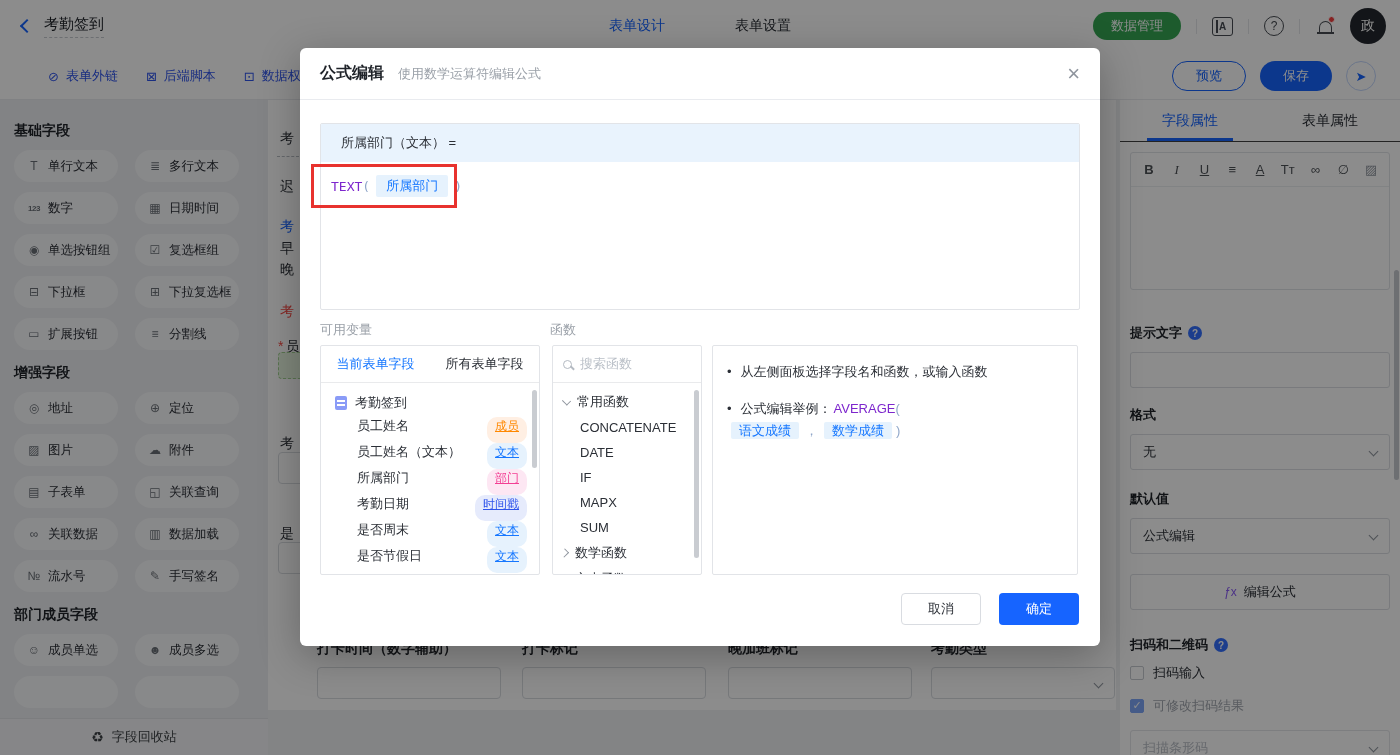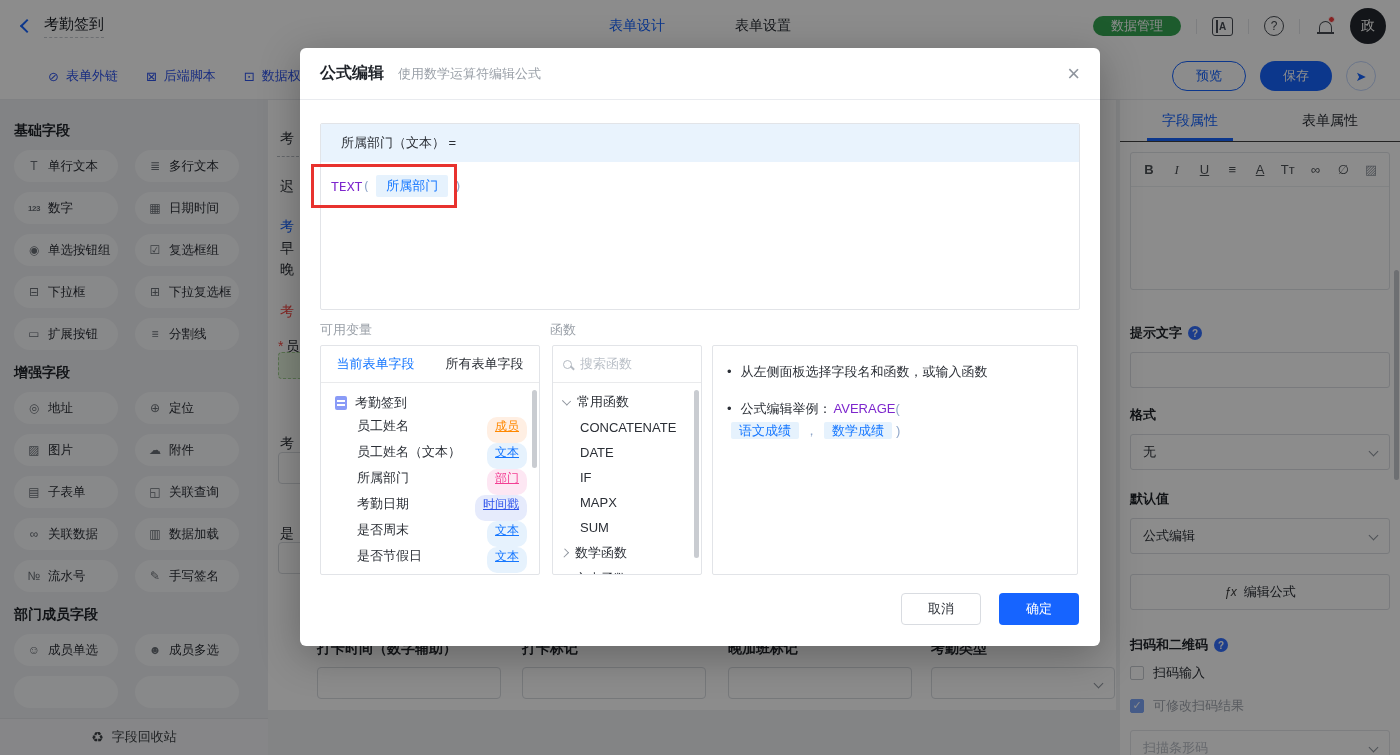--- a/index.html
+++ b/index.html
@@ -8,21 +8,21 @@
 
   
   .app-header { position: absolute; left: 0; top: 0; width: 100%; height: 52px; background: #fff; }
   .hdr-left { position: absolute; left: 22px; top: 0; height: 52px; display: flex; align-items: center; gap: 12px; }
   .back-chevron { width: 10px; height: 10px; border-left: 2px solid #1664ff; border-bottom: 2px solid #1664ff; transform: rotate(45deg); cursor: pointer; }
   .app-title { font-size: 15px; font-weight: 500; color: #1f2329; border-bottom: 1px dashed #c6cad0; padding-bottom: 3px; }
   .hdr-tabs { position: absolute; left: 0; right: 0; top: 0; height: 52px; display: flex; align-items: center; justify-content: center; gap: 70px; font-size: 14px; }
   .hdr-tab { cursor: pointer; color: #2b2f36; }
   .hdr-tab.active { color: #1664ff; }
   .hdr-right { position: absolute; right: 14px; top: 0; height: 52px; display: flex; align-items: center; gap: 15px; }
-  .btn-green { height: 20px; padding: 0 18px; border-radius: 14px; border: none; background: #35a753; color: #fff; font-size: 13px; cursor: pointer; }
+  .btn-green { height: 28px; padding: 0 18px; border-radius: 14px; border: none; background: #35a753; color: #fff; font-size: 13px; cursor: pointer; }
   .vdiv { width: 1px; height: 15px; background: #e3e5e9; }
   .icon-book { width: 21px; height: 19px; border: 1.6px solid #474c52; border-radius: 3px; position: relative; display: flex; align-items: center; justify-content: center; font-size: 10px; font-weight: bold; color: #474c52; cursor: pointer; }
   .icon-book::before { content: ""; position: absolute; left: 3px; top: 2px; bottom: 2px; width: 1.5px; background: #474c52; }
   .icon-help { width: 20px; height: 20px; border: 1.6px solid #474c52; border-radius: 50%; display: flex; align-items: center; justify-content: center; font-size: 12px; color: #474c52; cursor: pointer; }
   .icon-bell-wrap { position: relative; width: 20px; height: 20px; display: flex; align-items: flex-end; justify-content: center; cursor: pointer; }
   .bell { width: 13px; height: 11px; border: 1.7px solid #474c52; border-bottom: none; border-radius: 7px 7px 0 0; position: relative; margin-bottom: 4px; }
   .bell::after { content: ""; position: absolute; left: -3px; right: -3px; bottom: -2px; height: 1.7px; background: #474c52; }
   .bell-dot { position: absolute; right: 0; top: 0; width: 7px; height: 7px; border-radius: 50%; background: #f53f3f; border: 1.5px solid #fff; }
   .avatar { width: 36px; height: 36px; border-radius: 50%; background: #23272e; color: #fff; font-size: 14px; display: flex; align-items: center; justify-content: center; cursor: pointer; }
 
@@ -78,21 +78,21 @@
   .ri:nth-child(3) { text-decoration: underline; }
   .ri:nth-child(5) { text-decoration: underline; }
   .ri:nth-child(9) { color: #8f959e; }
   .p-label { font-size: 13px; font-weight: 700; color: #1f2329; margin-bottom: 10px; display: flex; align-items: center; gap: 6px; }
   .q-circle { width: 14px; height: 14px; border-radius: 50%; background: #3370ff; color: #fff; font-size: 10px; display: inline-flex; align-items: center; justify-content: center; cursor: pointer; }
   .p-input { height: 36px; border: 1px solid #dcdfe4; border-radius: 3px; background: #fff; margin-bottom: 18px; cursor: text; }
   .p-select { height: 36px; border: 1px solid #dcdfe4; border-radius: 3px; background: #fff; margin-bottom: 20px; display: flex; align-items: center; justify-content: space-between; padding: 0 12px; font-size: 13px; color: #2b2f36; cursor: pointer; }
   .p-select .chev { margin-top: -2px; }
   .p-select.disabled { color: #b9bec6; border-color: #e3e5e9; cursor: default; }
   .p-btn { height: 36px; border: 1px solid #dcdfe4; border-radius: 3px; background: #fff; display: flex; align-items: center; justify-content: center; gap: 7px; font-size: 13px; color: #2b2f36; margin-bottom: 26px; cursor: pointer; }
-  .fx { color: #404040; font-style: italic; font-size: 12px; }
+  .fx { color: #8b5cf6; font-size: 12px; }
   .cb-row { display: flex; align-items: center; gap: 9px; font-size: 13px; color: #2b2f36; margin-bottom: 15px; cursor: pointer; }
   .cb { width: 14px; height: 14px; border: 1px solid #c6cad0; border-radius: 2px; background: #fff; flex: 0 0 14px; position: relative; }
   .cb.checked { background: #7ea6f8; border-color: #7ea6f8; }
   .cb.checked::after { content: "✓"; position: absolute; left: 1.5px; top: -1.5px; color: #fff; font-size: 11px; }
   .cb-row.disabled { color: #a2a7af; }
   .panel-scroll { position: absolute; right: 1px; top: 270px; width: 5px; height: 210px; background: #c7cad0; border-radius: 3px; }
 
   
   .overlay { position: absolute; inset: 0; background: rgba(0,0,0,0.45); z-index: 40; }
   .modal { position: absolute; left: 300px; top: 48px; width: 800px; height: 598px; background: #fff; border-radius: 6px; box-shadow: 0 10px 40px rgba(0,0,0,.28); z-index: 50; }

